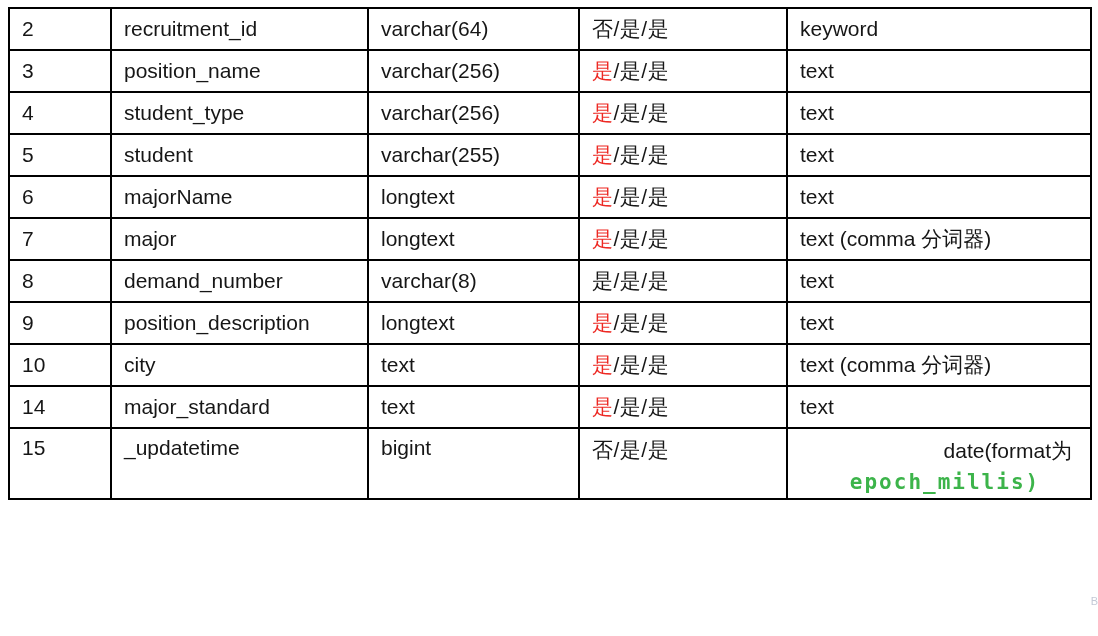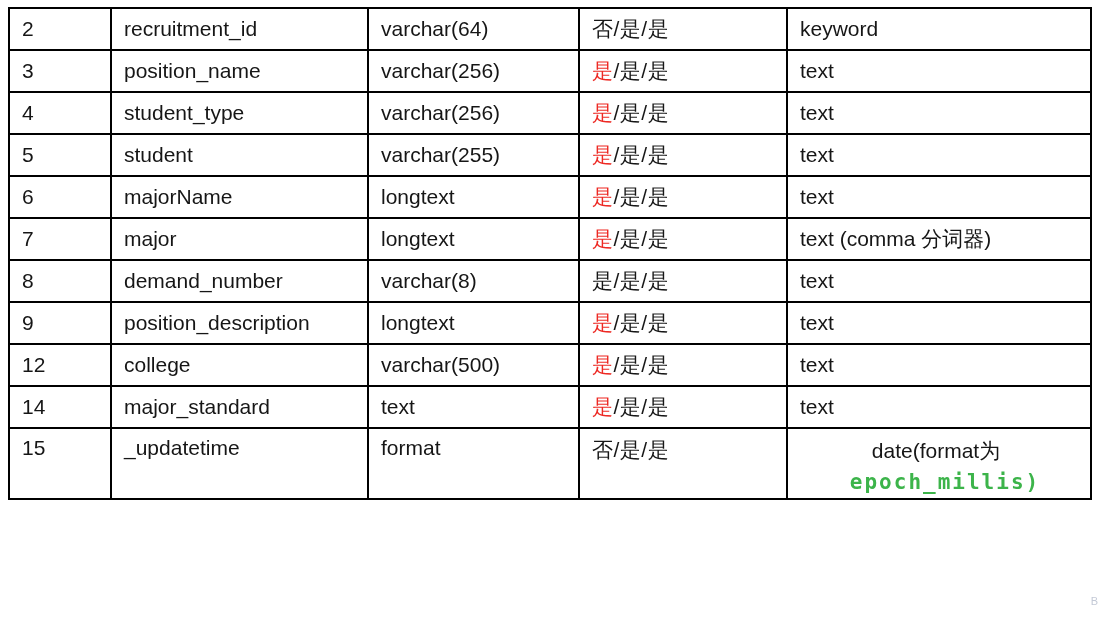--- a/index.html
+++ b/index.html
@@ -38,21 +38,21 @@
   tr.row.tall { height: 69px; }
   tr.row.tall td {
     vertical-align: top;
     padding-top: 7px;
   }
   td.c-no { }
   td.c-flags { letter-spacing: 0.5px; }
   .flag-first.red { color: #ed2a24; }
   .es-line1 {
     display: flex;
-    justify-content: center;
+    justify-content: flex-end;
     padding-right: 18px;
     line-height: 30px;
     font-size: 21px;
   }
   .es-line2 {
     font-family: "DejaVu Sans Mono", monospace;
     font-weight: bold;
     color: #3cb44a;
     font-size: 21px;
     letter-spacing: 2px;
@@ -132,37 +132,37 @@
     <td class="c-es">text</td>
   </tr>
         <tr class="row">
     <td class="c-no">9</td>
     <td class="c-field">position_description</td>
     <td class="c-type">longtext</td>
     <td class="c-flags"><span class="flag-first red">是</span><span class="flag-rest">/是/是</span></td>
     <td class="c-es">text</td>
   </tr>
         <tr class="row">
-    <td class="c-no">12</td>
-    <td class="c-field">college</td>
-    <td class="c-type">varchar(500)</td>
+    <td class="c-no">10</td>
+    <td class="c-field">city</td>
+    <td class="c-type">text</td>
     <td class="c-flags"><span class="flag-first red">是</span><span class="flag-rest">/是/是</span></td>
-    <td class="c-es">text</td>
+    <td class="c-es">text (comma 分词器)</td>
   </tr>
         <tr class="row">
     <td class="c-no">14</td>
     <td class="c-field">major_standard</td>
     <td class="c-type">text</td>
     <td class="c-flags"><span class="flag-first red">是</span><span class="flag-rest">/是/是</span></td>
     <td class="c-es">text</td>
   </tr>
         <tr class="row tall">
     <td class="c-no">15</td>
     <td class="c-field">_updatetime</td>
-    <td class="c-type">format</td>
+    <td class="c-type">bigint</td>
     <td class="c-flags"><span class="flag-first">否</span><span class="flag-rest">/是/是</span></td>
     <td class="c-es">
             <div class="es-line1">
               <span>date</span>
               <span>(format</span>
               <span>为</span>
             </div>
             <div class="es-line2">epoch_millis)</div>
           </td>
   </tr>

